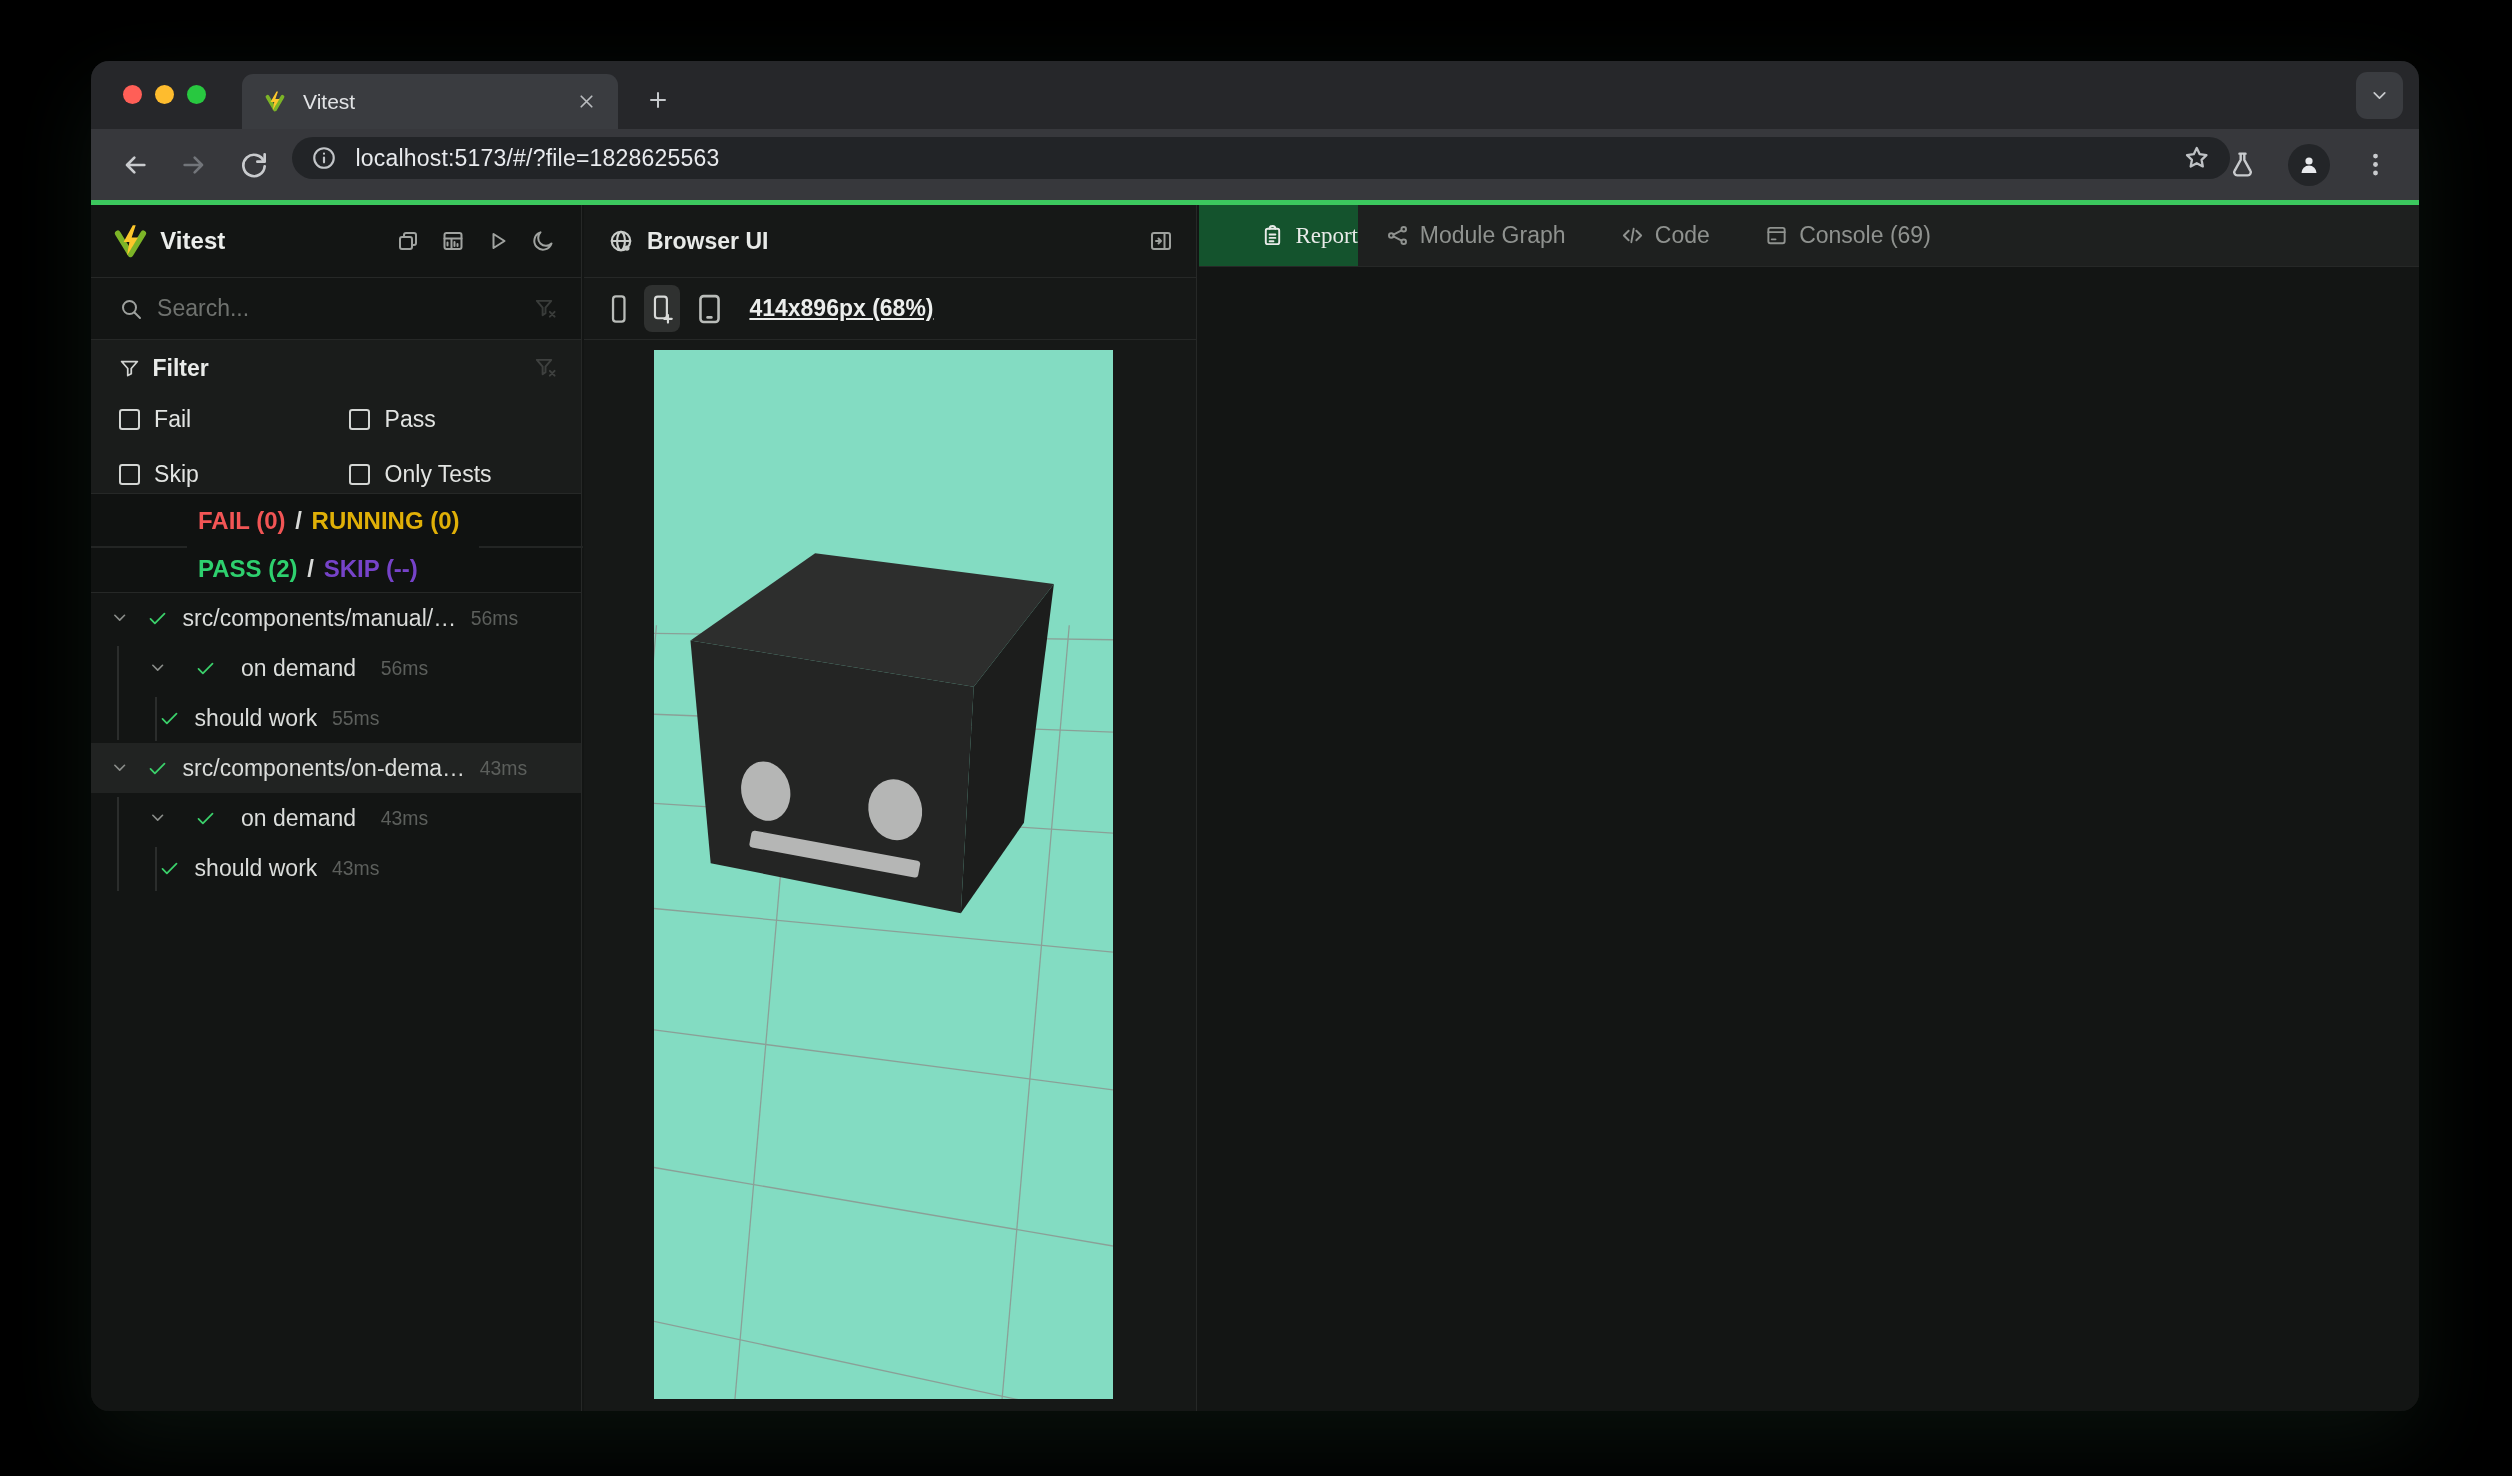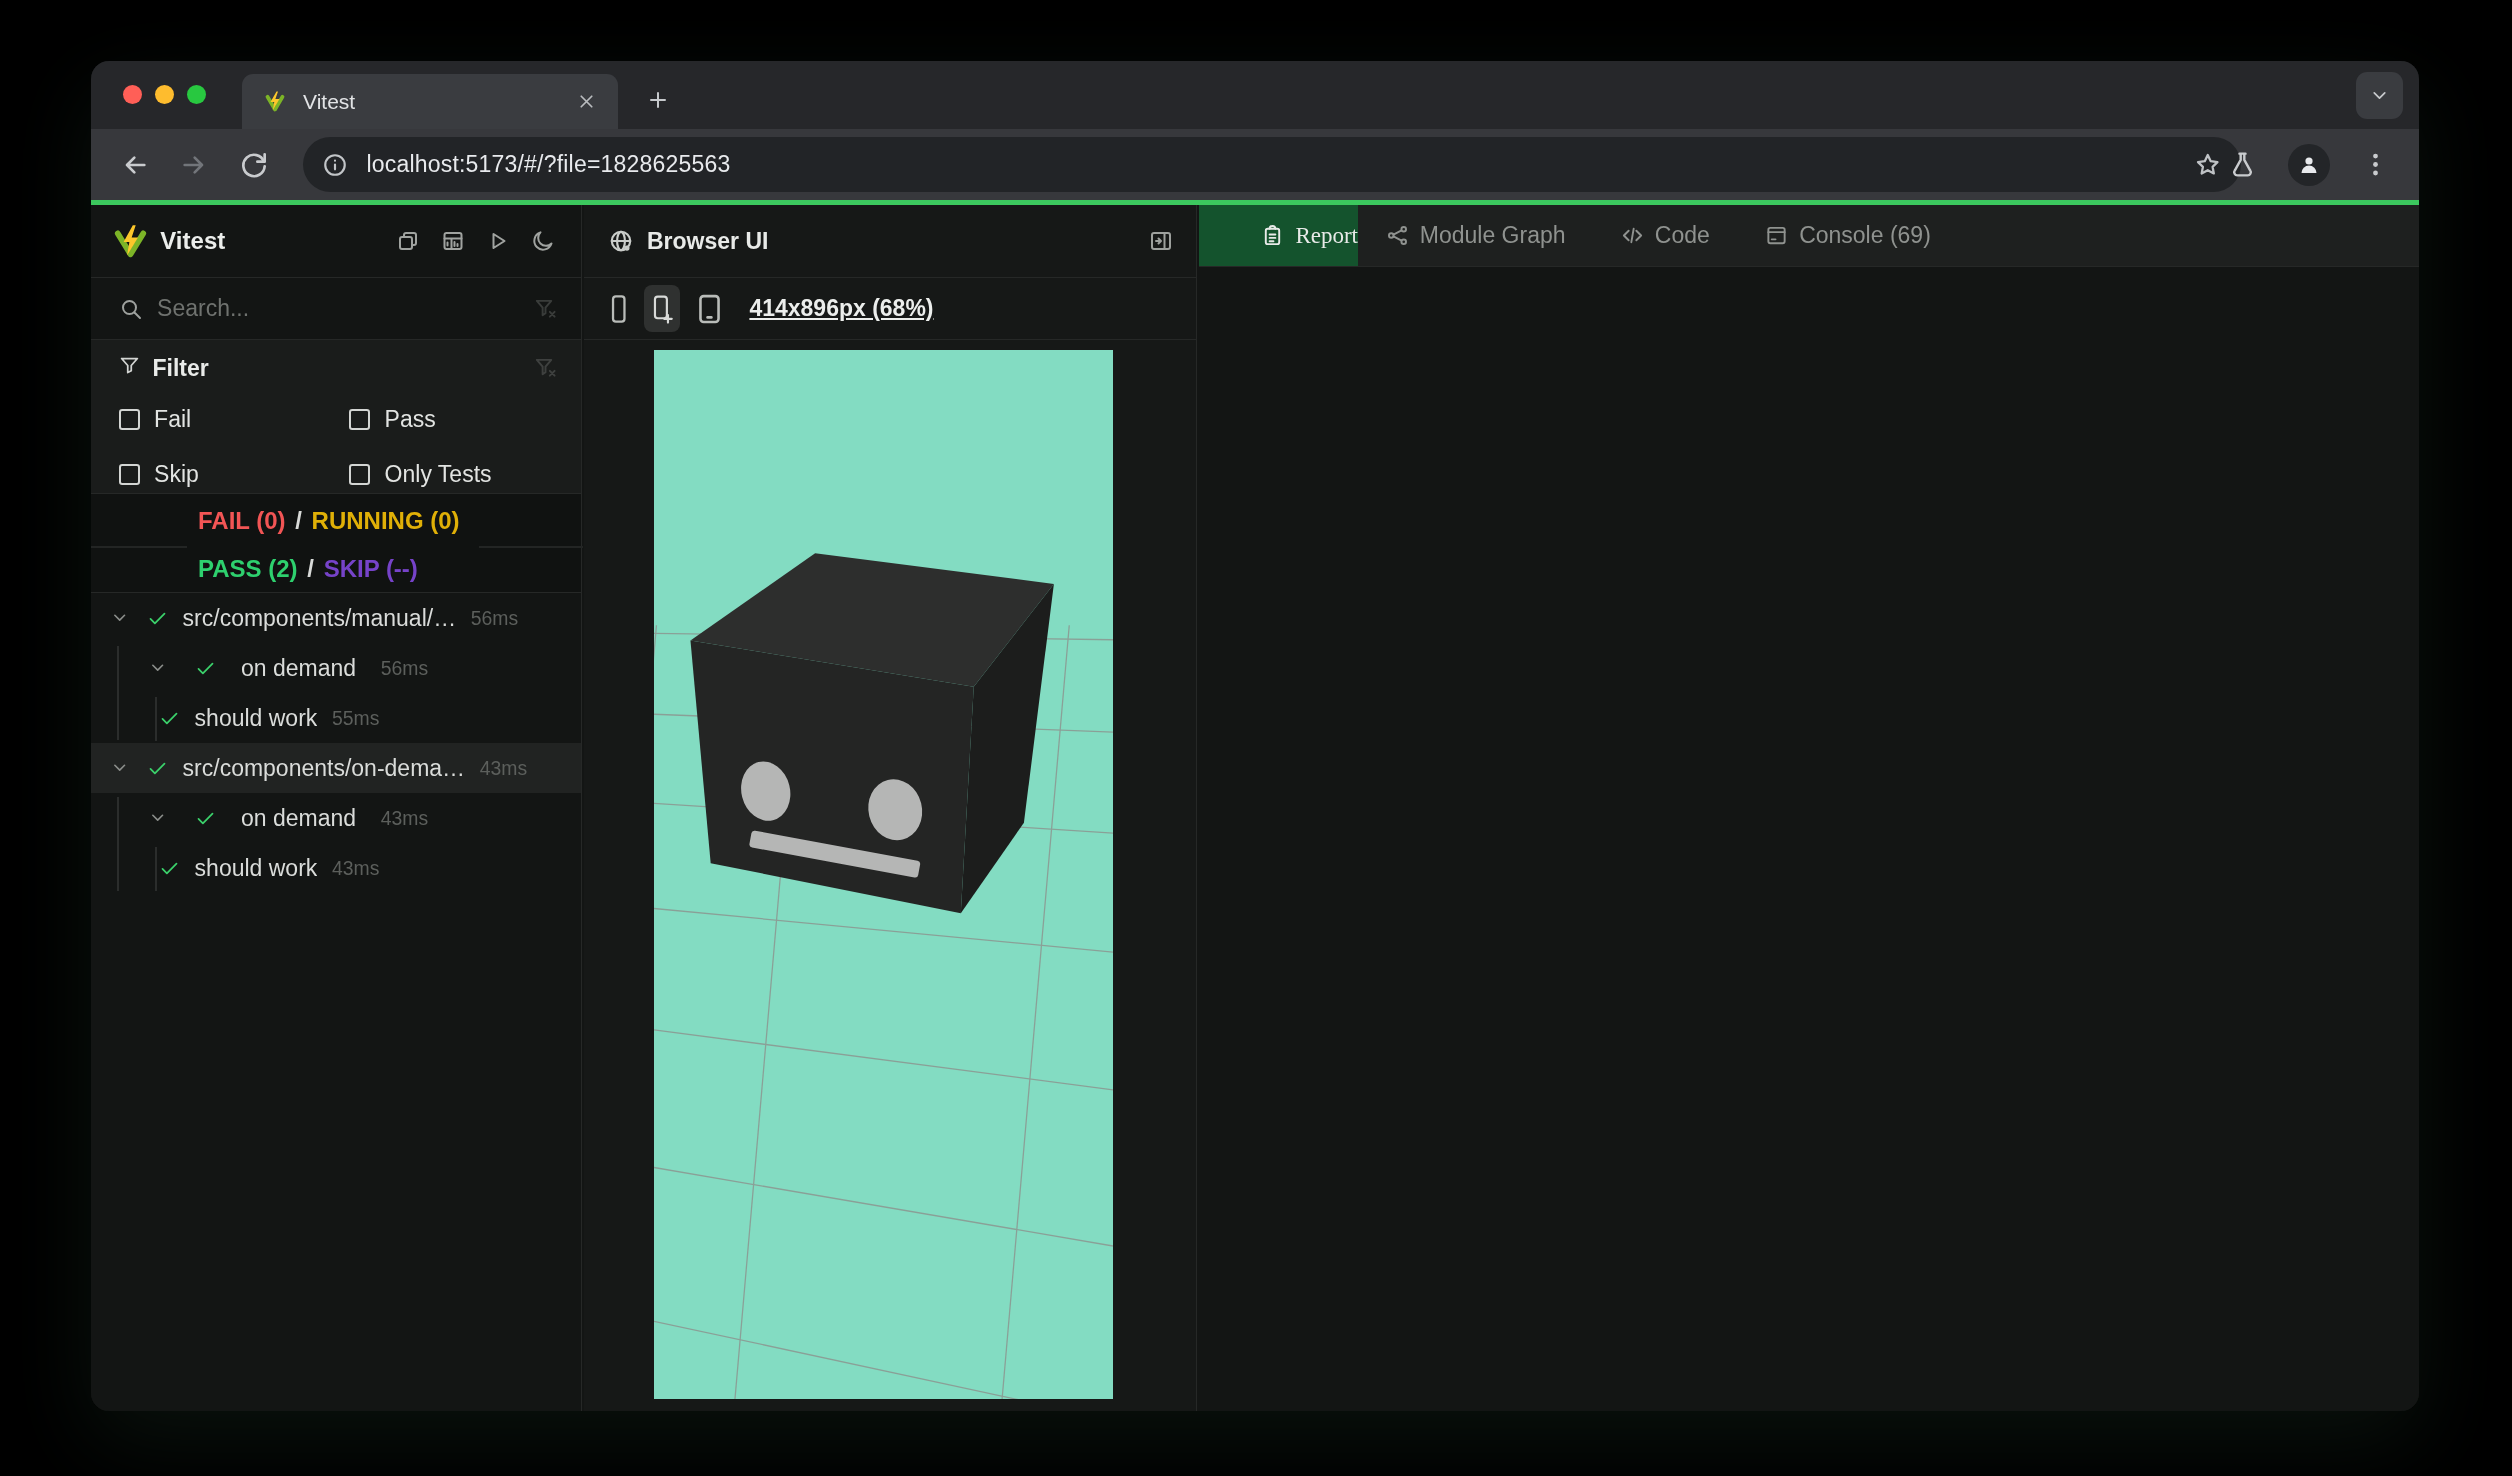--- a/index.html
+++ b/index.html
@@ -26,21 +26,21 @@
   .newtab svg { width:24px; height:24px; }
   .tabsearch { position:absolute; right:16px; top:11.3px; width:47px; height:47px; border-radius:11.3px;
                background:#3a3c40; display:flex; align-items:center; justify-content:center; color:#c6c9cc; }
   .tabsearch svg { width:21px; height:21px; }
 
   
   .toolbar { position:relative; height:71px; background:#37383c; display:flex; align-items:center; }
   .navbtn { width:32px; height:32px; color:#c9cbce; margin-left:27.5px; flex:0 0 auto; }
   .navbtn.dim { color:#72757a; }
   .navbtn svg { width:32px; height:32px; }
-  .urlbar { position:absolute; left:212px; top:8px; width:1938px; height:55px; border-radius:27.5px;
+  .urlbar { position:absolute; left:201px; top:8px; width:1938px; height:42px; border-radius:27.5px;
             background:#222427; display:flex; align-items:center; padding:0 19.4px; gap:18px; }
   .urlbar .info { width:26px; height:26px; color:#c2c5c8; flex:0 0 auto; }
   .urlbar .url { font-size:23px; color:#e8eaed; flex:1; letter-spacing:0.2px; }
   .urlbar .star { width:27.5px; height:27.5px; color:#bfc2c5; flex:0 0 auto; }
   .tool-right { position:absolute; right:0; top:0; height:71px; display:flex; align-items:center; gap:31px; padding-right:29px; }
   .tool-right .ticon { width:29px; height:29px; color:#c9cbce; }
   .avatar { width:42px; height:42px; border-radius:50%; background:#232528; display:flex; align-items:center; justify-content:center; color:#e8eaed; }
   .avatar svg { width:24px; height:24px; }
 
   .progress { height:4.9px; background:#3cc85e; }
@@ -62,21 +62,21 @@
 
   
   .search-icon { width:24px; height:24px; color:#9ea19e; margin-left:27.5px; flex:0 0 auto; }
   .search-input { background:transparent; border:none; outline:none; font-size:23px;
                   color:#e4e6e4; margin-left:14.6px; width:308px; font-family:inherit; }
   .search-input::placeholder { color:#6f726f; }
   .funnelx-dim { width:23px; height:23px; color:#8b8e8b; opacity:.32; margin-left:auto; margin-right:24px; }
 
   
   .filter-panel { position:relative; height:154px; background:#1a1c1b; border-bottom:1.6px solid #262827; }
-  .filter-head { position:absolute; left:27.5px; top:14.6px; display:flex; gap:13px; color:#e9ebe9; }
+  .filter-head { position:absolute; left:27.5px; top:14.6px; display:flex; align-items:center; gap:13px; color:#e9ebe9; }
   .filter-head svg { width:21px; height:21px; color:#d2d4d2; }
   .filter-head .ft { font-size:23px; font-weight:700; }
   .filter-panel .funnelx2 { position:absolute; right:24px; top:16px; width:23px; height:23px; color:#8b8e8b; opacity:.32; }
   .cb { position:absolute; display:flex; align-items:center; gap:14.6px; font-size:23px; color:#e2e4e2; }
   .cb .box { width:21px; height:21px; border:2px solid #d3d5d3; border-radius:3.2px; background:transparent; }
   .cb1 { left:27.5px; top:66px; } .cb2 { left:258px; top:66px; }
   .cb3 { left:27.5px; top:121px; } .cb4 { left:258px; top:121px; }
 
   
   .status { position:relative; height:99px; background:#101211; border-bottom:1.6px solid #262827; }

